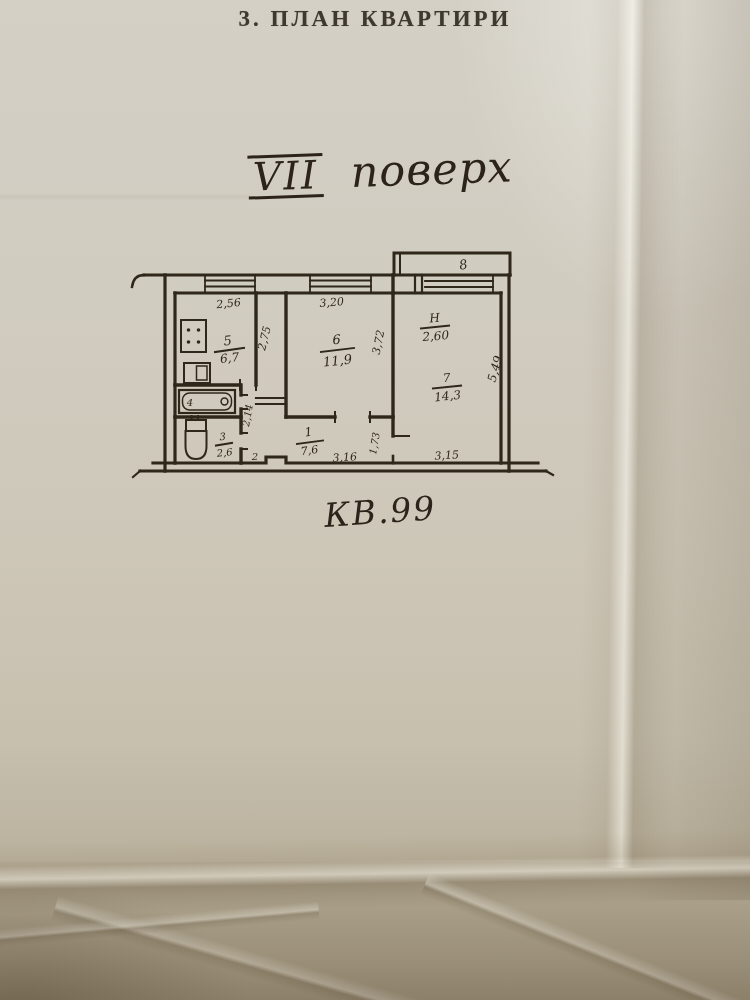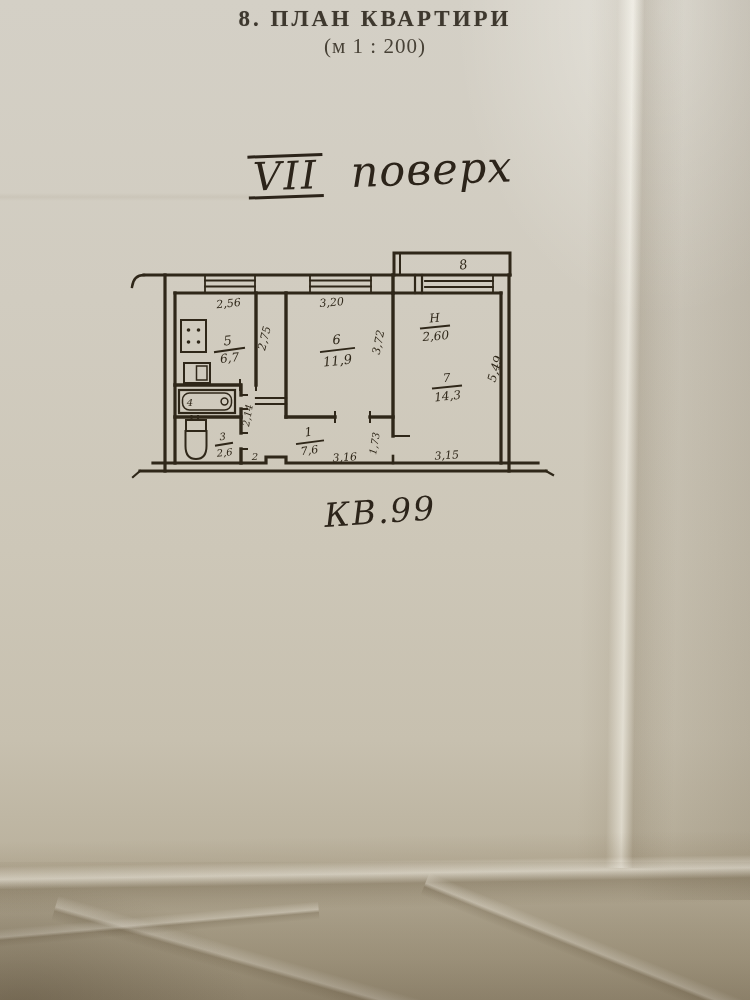--- a/index.html
+++ b/index.html
@@ -65,22 +65,21 @@
   <div class="shade" id="fold-v"></div>
   <div class="shade" id="right-dark"></div>
   <div class="shade" id="crease-top"></div>
   <div class="shade" id="fold-h"></div>
   <div class="shade crease" id="crease1"></div>
   <div class="shade crease" id="crease2"></div>
   <div class="shade crease" id="crease3"></div>
   <div class="shade" id="bottom-shade"></div>
   <div class="shade" id="corner-bl"></div>
 
-  <div id="doc-title">8. ПЛАН КВАРТИРИ</div>
-  <div id="doc-scale">(м 1 : 200)</div>
+  <div id="doc-title">3. ПЛАН КВАРТИРИ</div>
 
   <div id="floor-note">
     <span class="roman">VII</span>
     <span class="word">поверх</span>
   </div>
 
   <svg id="plan-svg" width="430" height="258" viewBox="0 0 430 258">
     <g stroke="#2f2719" fill="none" stroke-linecap="square">
 
       <g stroke-width="3.2">

